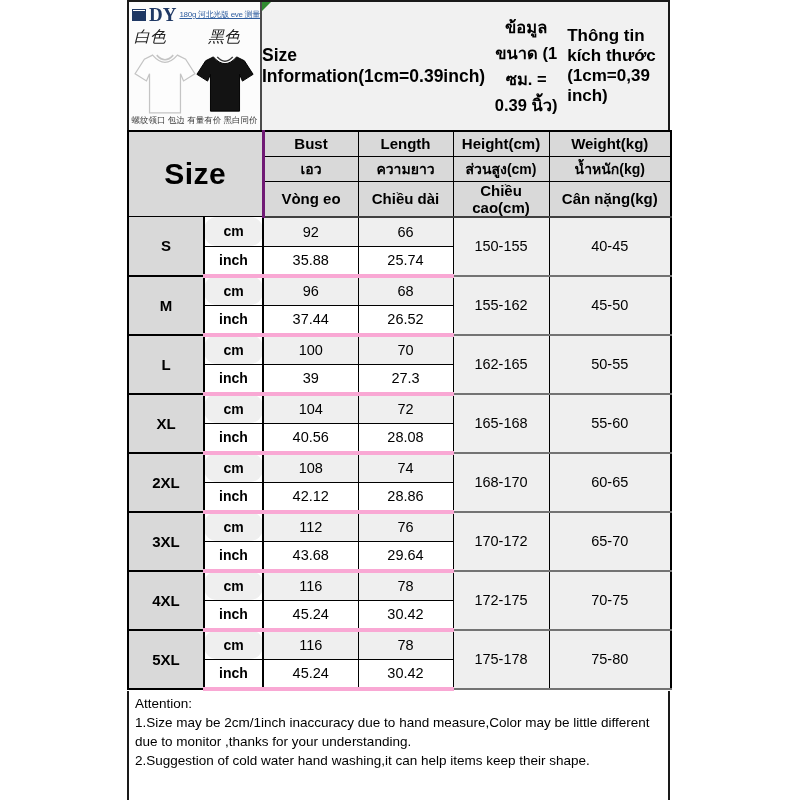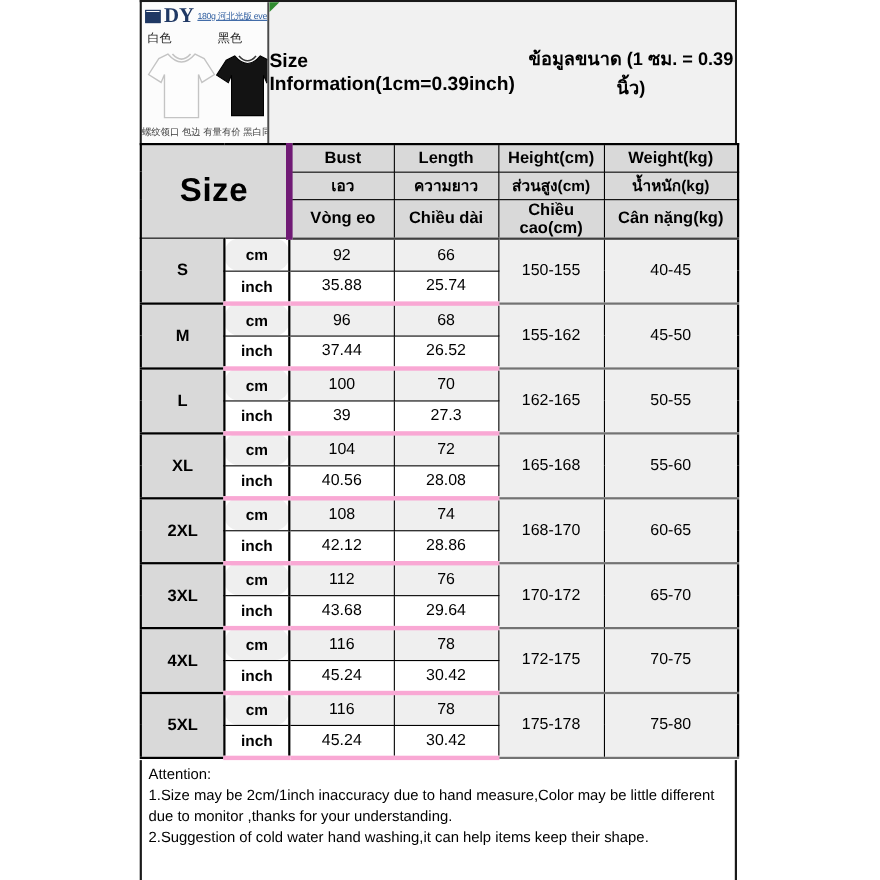--- a/index.html
+++ b/index.html
@@ -3,27 +3,27 @@
 <meta charset="utf-8">
 <style>
   * { margin: 0; padding: 0; box-sizing: border-box; }
   html, body { width: 800px; height: 800px; background: #ffffff; overflow: hidden; }
   body { font-family: "Liberation Sans", "DejaVu Sans", sans-serif; color: #000; }
 
   .content { position: absolute; left: 127px; top: 0; width: 543px; }
 
   
   .header-row { display: flex; height: 130px; border: 2px solid #1a1a1a; border-bottom: none; }
-  .shirt-panel { width: 116px; background: #fcfcfc; border-right: 2px solid #4a4a4a; position: relative; padding: 2px 3px; overflow: hidden; }
+  .shirt-panel { width: 133px; background: #fcfcfc; border-right: 2px solid #4a4a4a; position: relative; padding: 2px 3px; overflow: hidden; }
   .logo-line { display: flex; align-items: center; gap: 3px; margin-top: 1px; }
   .logo-icon { width: 14px; height: 12px; background: #1f3864; display: inline-block; flex: 0 0 auto;
                box-shadow: inset 0 4px 0 -3px #fff, inset 0 8px 0 -7px #fff; border: 1px solid #1f3864; }
   .logo-text { font-family: "Liberation Serif", "DejaVu Serif", serif; font-weight: bold; font-size: 19px; color: #1f3864; line-height: 1; }
   .logo-sub { font-size: 8px; color: #2e5d9f; text-decoration: underline; white-space: nowrap; letter-spacing: -0.3px; }
-  .shirt-labels { display: flex; font-size: 11px; color: #222; margin-top: 3px; }
+  .shirt-labels { display: flex; font-size: 16px; color: #222; margin-top: 3px; font-style: italic; }
   .shirt-labels .lbl-white { margin-left: 2px; }
   .shirt-labels .lbl-black { margin-left: 42px; }
   .shirts { position: relative; height: 72px; }
   .tee { position: absolute; }
   .tee-white { left: 0px; top: 1px; z-index: 1; }
   .tee-black { left: 62px; top: 3px; z-index: 2; }
   .shirt-caption { position: absolute; bottom: 3px; left: 0; right: 0; text-align: center; font-size: 8.5px; color: #3a3a3a; white-space: nowrap; }
 
   .title-panel { flex: 1; background: #f1f1f1; position: relative; display: flex; align-items: center; justify-content: center; gap: 5px; }
   .corner-marker { position: absolute; top: 0; left: 0; width: 0; height: 0; border-top: 9px solid #2f8b2f; border-right: 9px solid transparent; }
@@ -33,21 +33,21 @@
 
   
   table.size-table { width: 543px; border-collapse: collapse; table-layout: fixed; border: 2px solid #000; }
   col.c-size { width: 76px; } col.c-unit { width: 59px; } col.c-bust { width: 95px; }
   col.c-length { width: 95px; } col.c-height { width: 96px; } col.c-weight { width: 122px; }
   th, td { border: 1px solid #000; text-align: center; vertical-align: middle; }
   thead tr { height: 25px; }
   thead th { background: #d9d9d9; font-weight: bold; font-size: 15px; }
   thead tr.th-row-th th { font-size: 14px; }
   thead tr:last-child th { border-bottom: 2px solid #404040; }
-  .size-big { font-size: 30px; font-weight: bold; border-right: 6px solid #701a75; background: #d9d9d9; letter-spacing: 0.5px; }
+  .size-big { font-size: 30px; font-weight: bold; border-right: 3px solid #701a75; background: #d9d9d9; letter-spacing: 0.5px; }
   tbody tr { height: 29.5px; }
   tbody td { font-size: 14.5px; }
   .size-cell { background: #d9d9d9; font-weight: bold; font-size: 15px; border-right: 2px solid #000; border-bottom: 2px solid #000; }
   .unit-cell { font-weight: bold; font-size: 14px; border-right: 2px solid #000; border-radius: 13px; }
   tr.cm-row .unit-cell { background: #efefef; }
   tr.cm-row .val-cell { background: #efefef; }
   tr.inch-row td { border-bottom: 4px solid #f9a8d4; background: #ffffff; }
   .range-cell { background: #efefef; border-bottom: 2px solid #737373; }
 
   
@@ -79,20 +79,21 @@
           <path d="M24 4 Q32 13 40 4" fill="none" stroke="#3a3a3a" stroke-width="1.5"></path>
         </svg>
       </div>
       <div class="shirt-caption">螺纹领口 包边 有量有价 黑白同价</div>
     </div>
 
     <div class="title-panel">
       <div class="corner-marker"></div>
       <div class="title-en">Size Information(1cm=0.39inch)</div>
       <div class="title-th">ข้อมูลขนาด (1 ซม. = 0.39 นิ้ว)</div>
+      <div class="title-vi">Thông tin kích thước (1cm=0,39 inch)</div>
     </div>
   </div>
 
   <table class="size-table">
     <colgroup>
       <col class="c-size">
         <col class="c-unit">
         <col class="c-bust">
       <col class="c-length">
         <col class="c-height">

